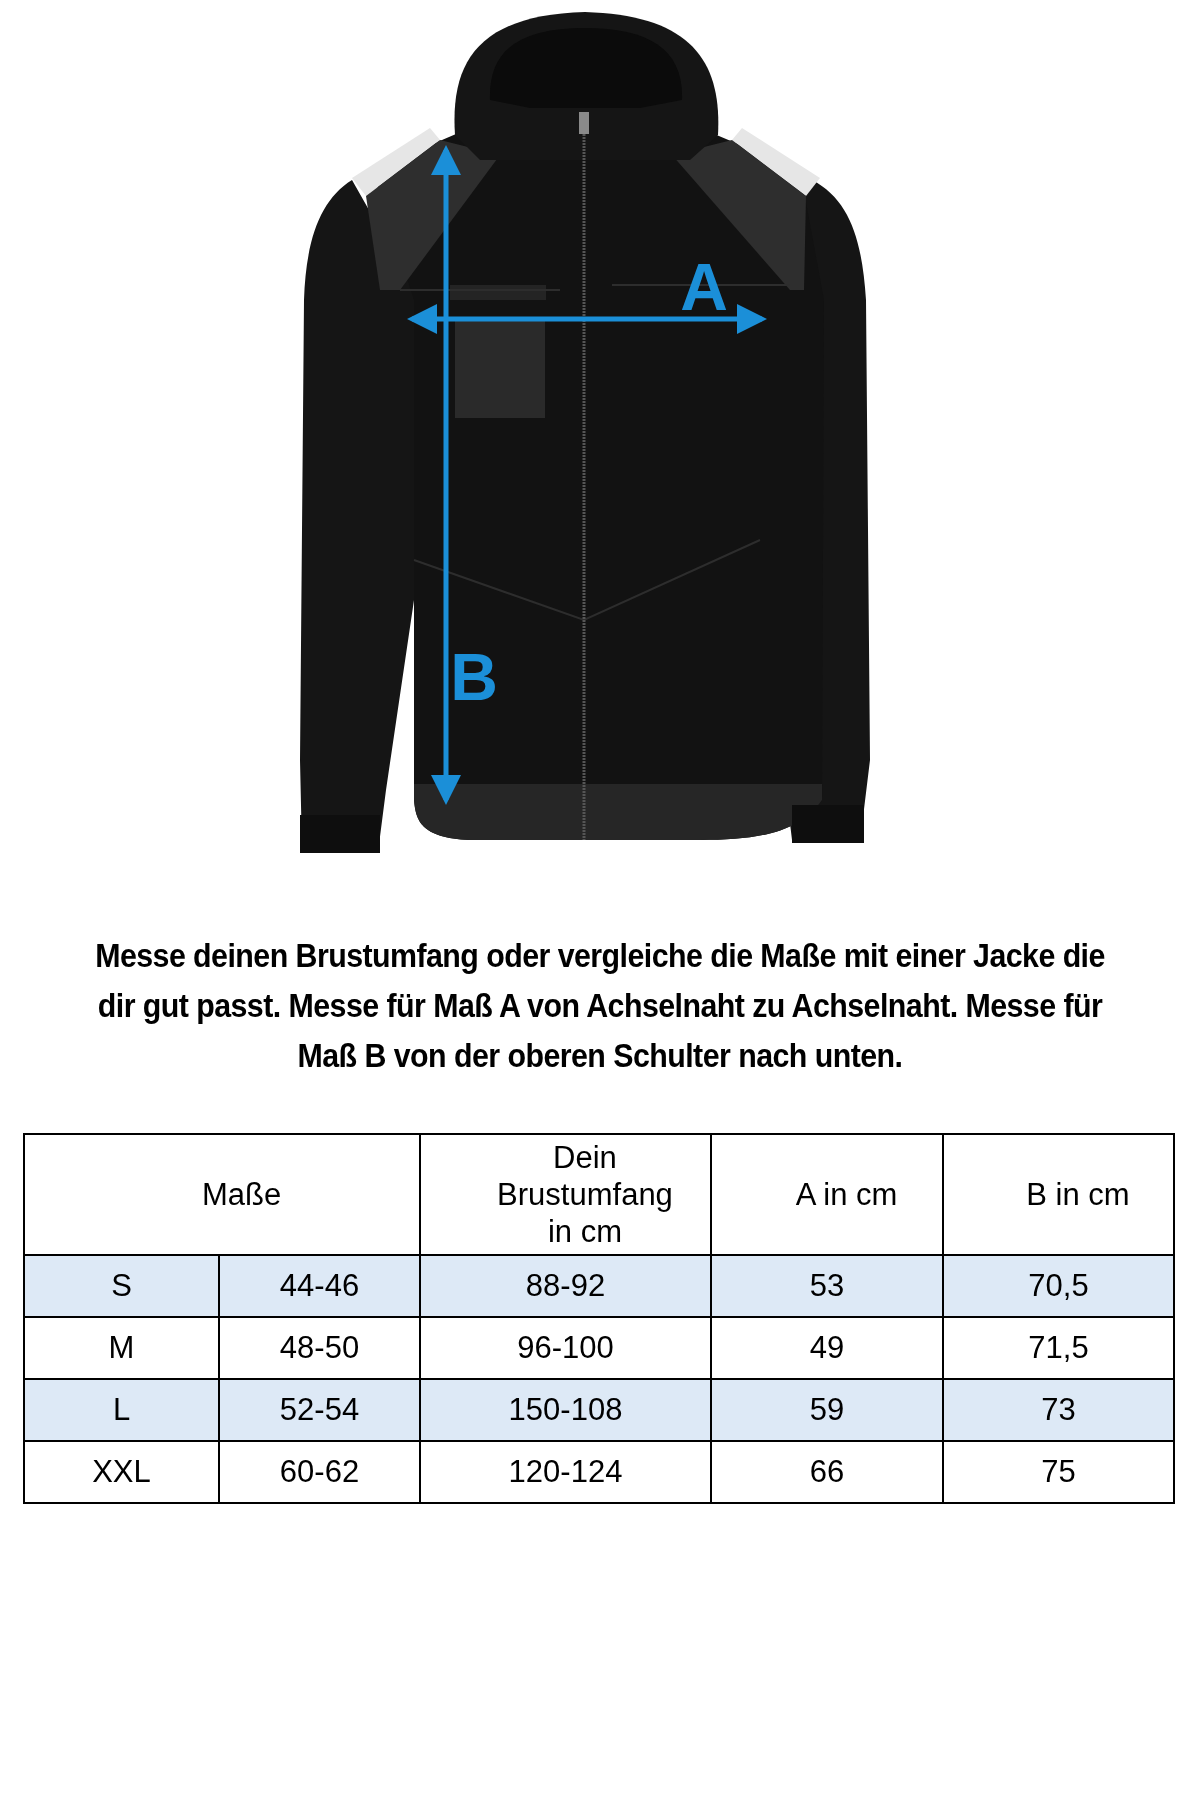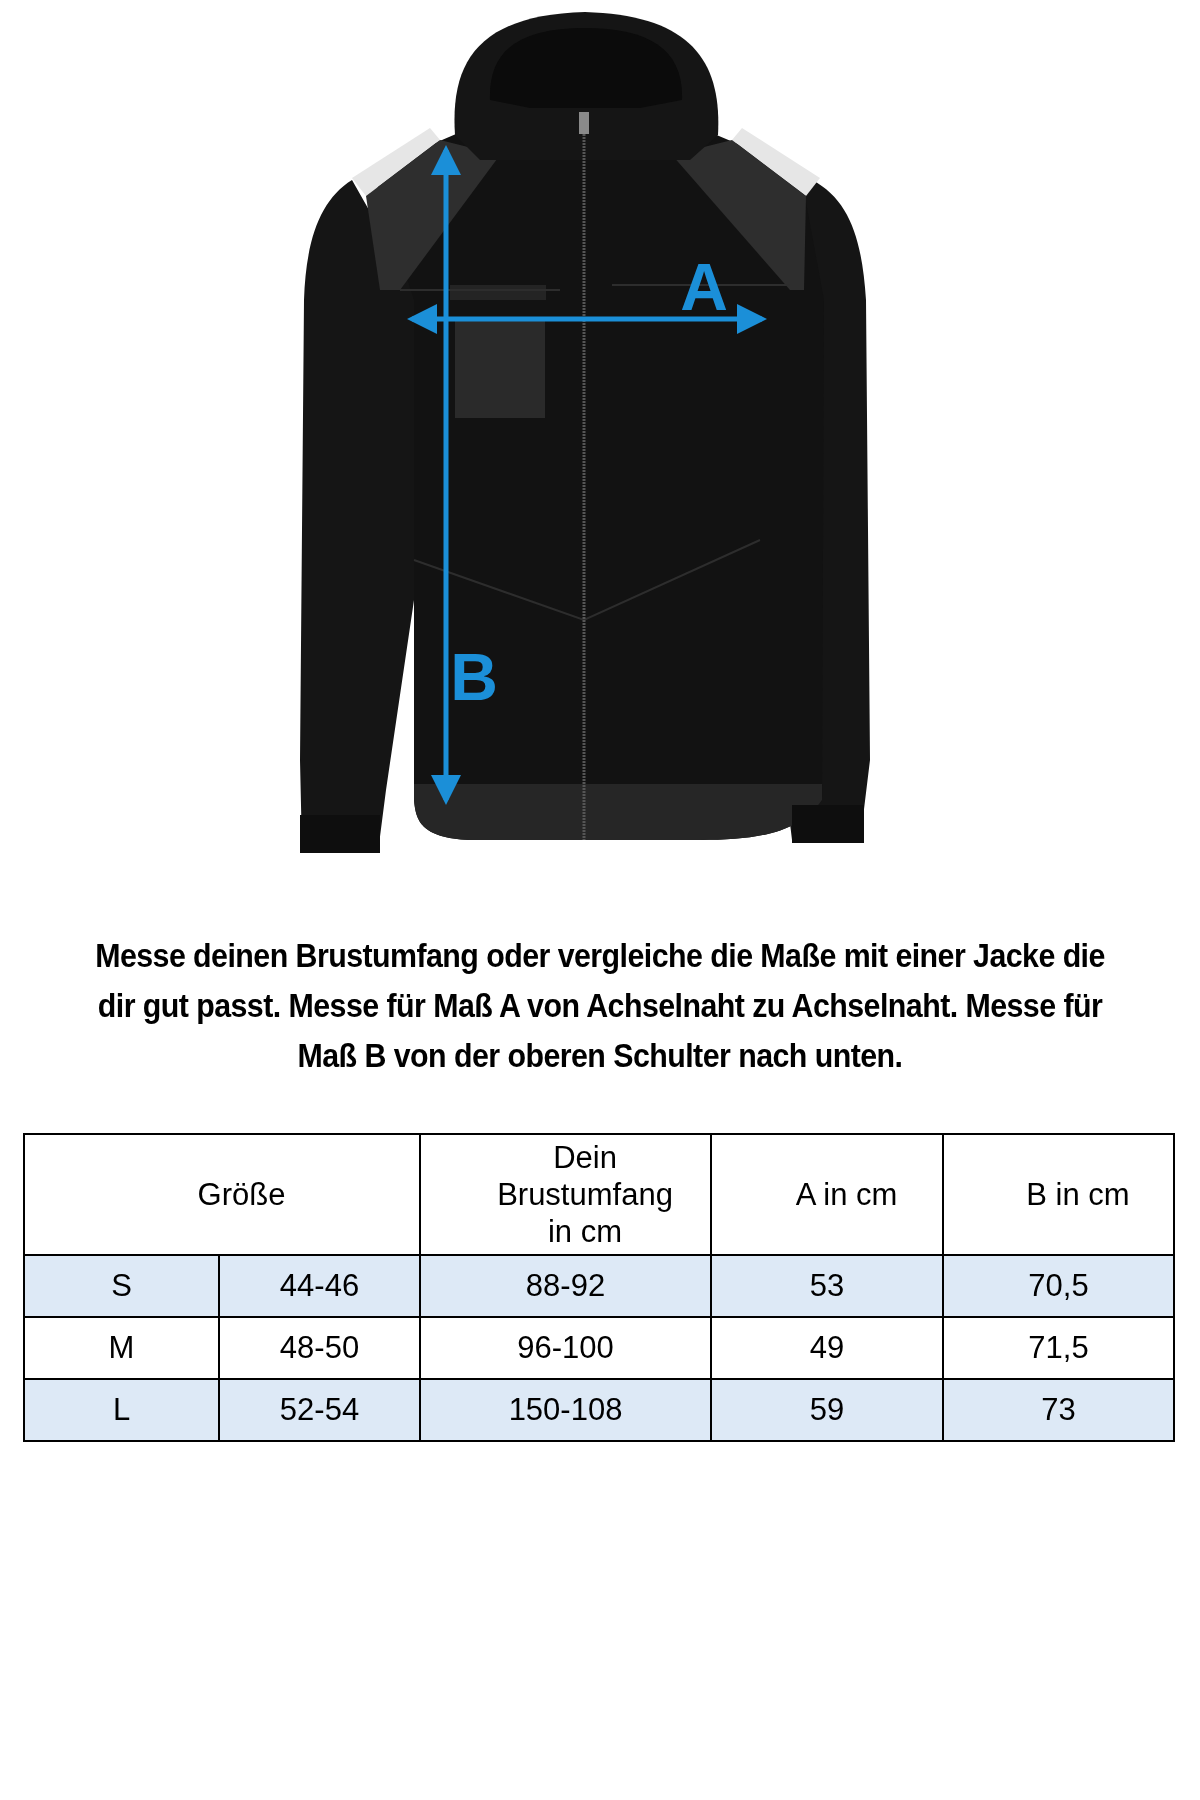--- a/index.html
+++ b/index.html
@@ -92,21 +92,21 @@
 <table id="size-table">
   <colgroup>
     <col class="c1">
       <col class="c2">
       <col class="c3">
       <col class="c4">
       <col class="c5">
   </colgroup>
   <thead>
     <tr>
-      <th colspan="2">Größe</th>
+      <th colspan="2">Maße</th>
       <th>
         <span class="hdr-line">Dein</span>
         <span class="hdr-line">Brustumfang</span>
         <span class="hdr-line">in cm</span>
       </th>
       <th>A in cm</th>
       <th>B in cm</th>
     </tr>
   </thead>
   <tbody>
@@ -124,14 +124,21 @@
       <td>49</td>
       <td>71,5</td>
     </tr>
     <tr>
       <td>L</td>
       <td>52-54</td>
       <td>150-108</td>
       <td>59</td>
       <td>73</td>
     </tr>
+    <tr>
+      <td>XXL</td>
+      <td>60-62</td>
+      <td>120-124</td>
+      <td>66</td>
+      <td>75</td>
+    </tr>
   </tbody>
 </table>
 
 </body></html>

